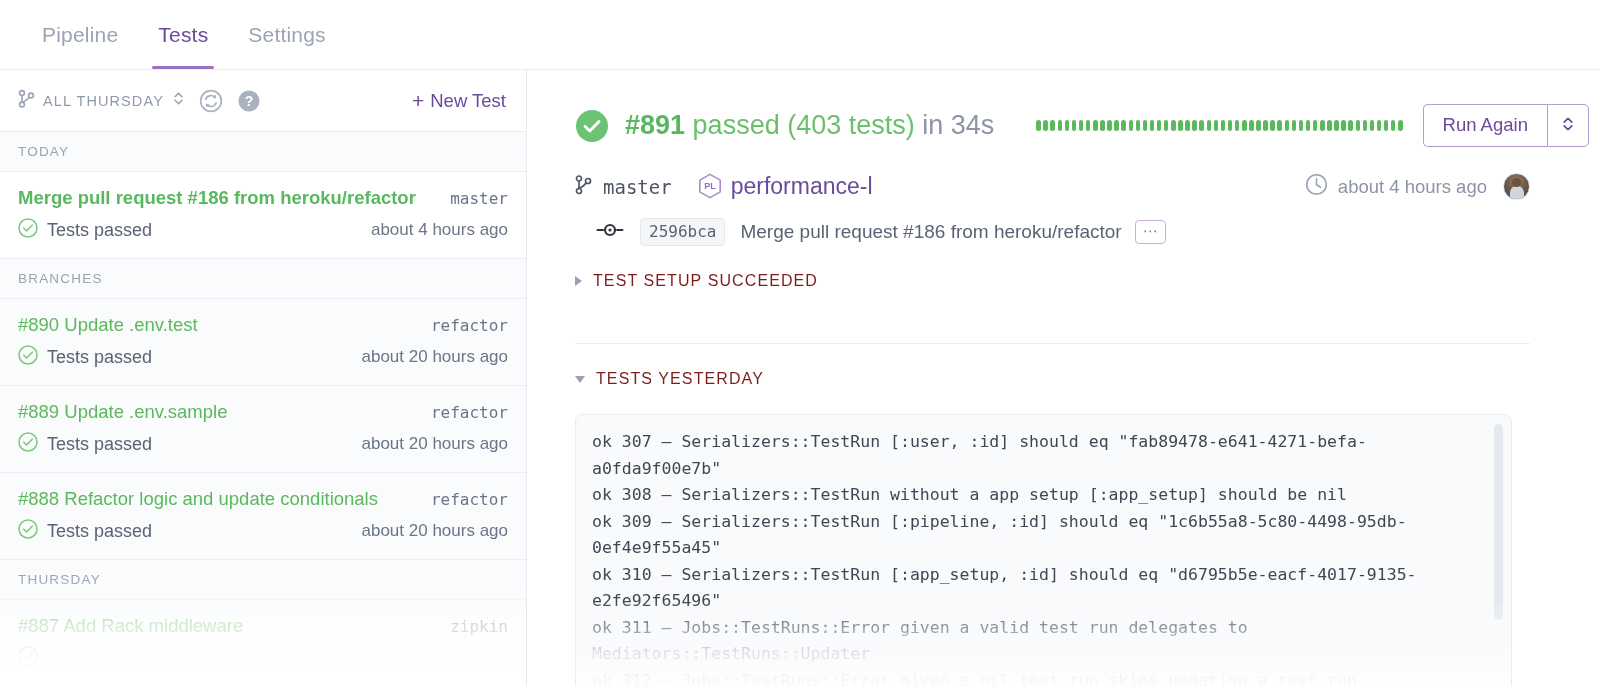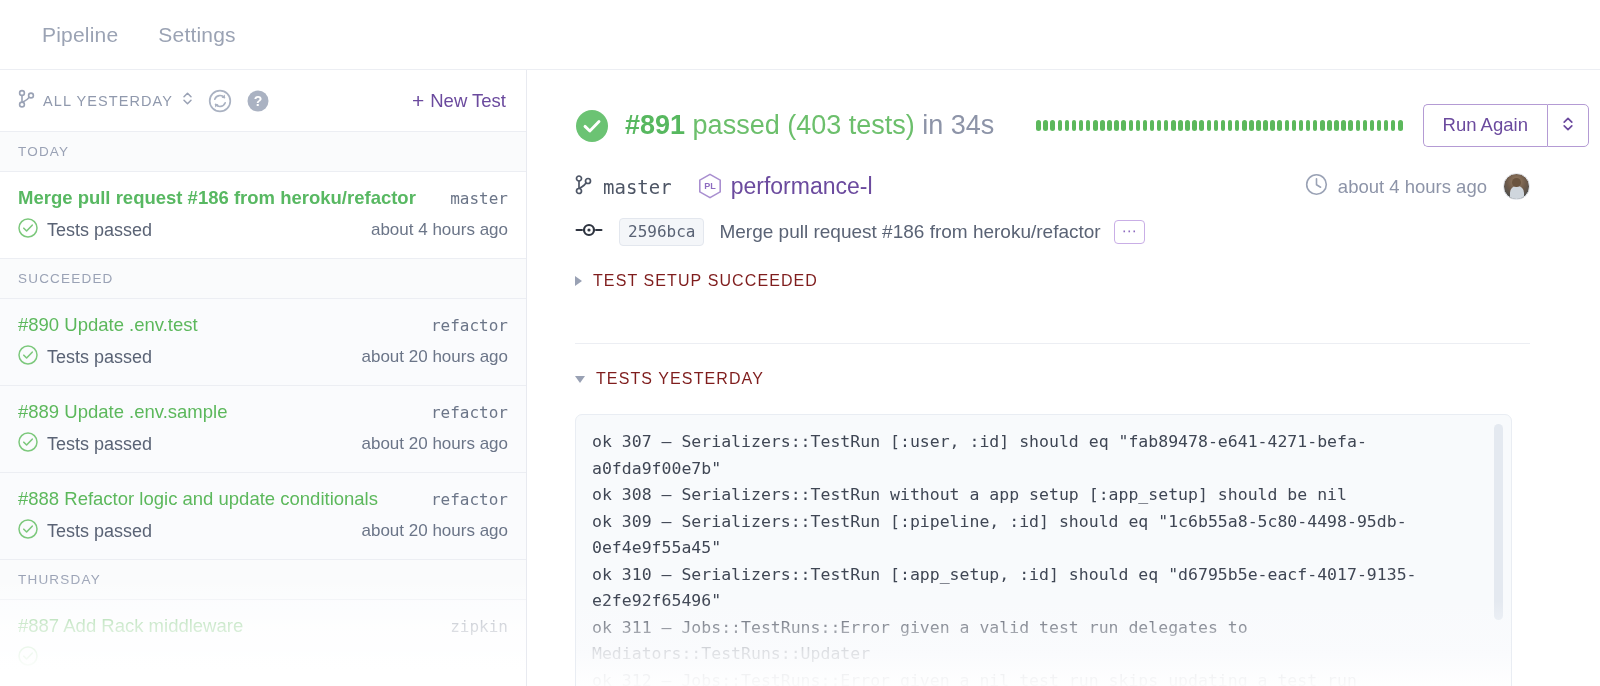--- a/index.html
+++ b/index.html
@@ -133,21 +133,21 @@
   }
   .avatar::after{
     content:""; position:absolute; left:22%; top:46%; width:56%; height:60%;
     border-radius: 45% 45% 0 0; background:#cfd6dd;
   }
   .avatar::before{
     content:""; position:absolute; left:33%; top:16%; width:34%; height:36%;
     border-radius:50%; background:#6b543f; z-index:2;
   }
 
-  .commit-row { display: flex; align-items: center; padding: 18px 70px 0 47px; }
+  .commit-row { display: flex; align-items: center; padding: 18px 70px 0 68px; }
   .commit-sha {
     font-family: "DejaVu Sans Mono", monospace; font-size: 16px; color: #5a6375;
     background: #f4f6f9; border: 1px solid #e3e7ee; border-radius: 4px;
     padding: 3px 8px 4px 8px; margin-left: 16px;
   }
   .commit-msg { font-size: 19px; color: #5a6375; margin-left: 15px; white-space: nowrap; }
   .commit-ellipsis {
     margin-left: 13px; border: 1px solid #c9aee6; border-radius: 4px;
     color: #8e6cc0; font-size: 15px; line-height: 11px; padding: 4px 7px 7px 7px; cursor: pointer;
   }
@@ -189,40 +189,41 @@
   }
 </style>
 </head>
 <body>
 
 <div id="app">
 
   <div class="topnav">
     <div class="topnav-inner" id="nav-tabs">
         <div class="navtab">Pipeline</div>
+        <div class="navtab active">Tests</div>
         <div class="navtab">Settings</div>
       </div>
   </div>
 
   <div class="sidebar">
 
     <div class="sb-toolbar">
       <div class="branch-select">
         <span>
           <svg width="17" height="19" viewBox="0 0 17 19">
             <g stroke="#9aa2b5" stroke-width="1.6" fill="none">
               <circle cx="4" cy="4" r="2.4"></circle>
               <circle cx="4" cy="15.5" r="2.4"></circle>
               <circle cx="13" cy="6.5" r="2.4"></circle>
               <path d="M4 6.4 V13.1"></path>
               <path d="M11 8.4 C9 11.5 6.5 11.6 4.6 13.3"></path>
             </g>
           </svg>
         </span>
-        <span class="branch-label">ALL YESTERDAY</span>
+        <span class="branch-label">ALL THURSDAY</span>
         <span>
           <svg width="13" height="17" viewBox="0 0 13 17">
             <g stroke="#9aa2b5" stroke-width="1.5" fill="none" stroke-linecap="round" stroke-linejoin="round">
               <path d="M3 6.8 L6.5 3.2 L10 6.8"></path>
               <path d="M3 10.2 L6.5 13.8 L10 10.2"></path>
             </g>
           </svg>
         </span>
       </div>
 
@@ -260,21 +261,21 @@
           </div>
           <div class="run-row2">
             <span><svg width="20" height="20" viewBox="0 0 20 20">
                 <circle cx="10" cy="10" r="9" fill="none" stroke="#7cc87c" stroke-width="1.5"></circle>
                 <path d="M5.8 10.2 L8.6 13 L14.2 7.2" fill="none" stroke="#7cc87c" stroke-width="1.6" stroke-linecap="round" stroke-linejoin="round"></path>
               </svg></span>
             <span class="run-status">Tests passed</span>
             <span class="run-time">about 4 hours ago</span>
           </div>
         </div>
-        <div class="daygroup-hdr">SUCCEEDED</div>
+        <div class="daygroup-hdr">BRANCHES</div>
         <div class="run-item">
           <div class="run-row1">
             <span class="run-title">#890 Update .env.test</span>
             <span class="run-branch">refactor</span>
           </div>
           <div class="run-row2">
             <span><svg width="20" height="20" viewBox="0 0 20 20">
                 <circle cx="10" cy="10" r="9" fill="none" stroke="#7cc87c" stroke-width="1.5"></circle>
                 <path d="M5.8 10.2 L8.6 13 L14.2 7.2" fill="none" stroke="#7cc87c" stroke-width="1.6" stroke-linecap="round" stroke-linejoin="round"></path>
               </svg></span>

